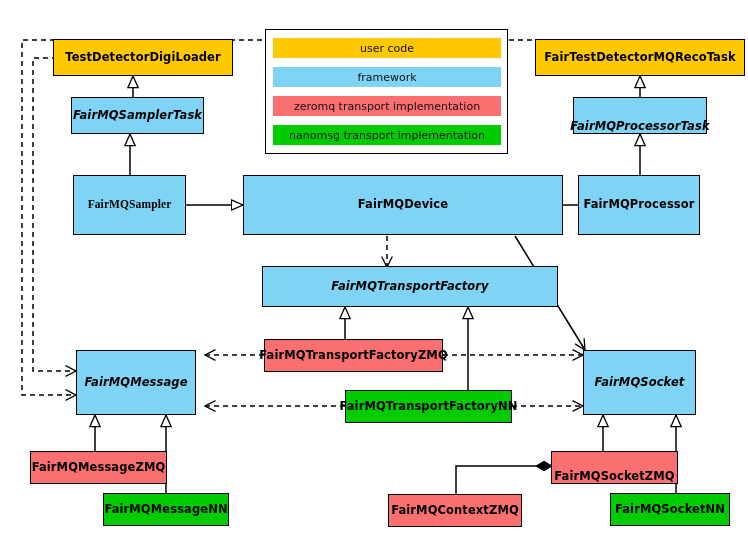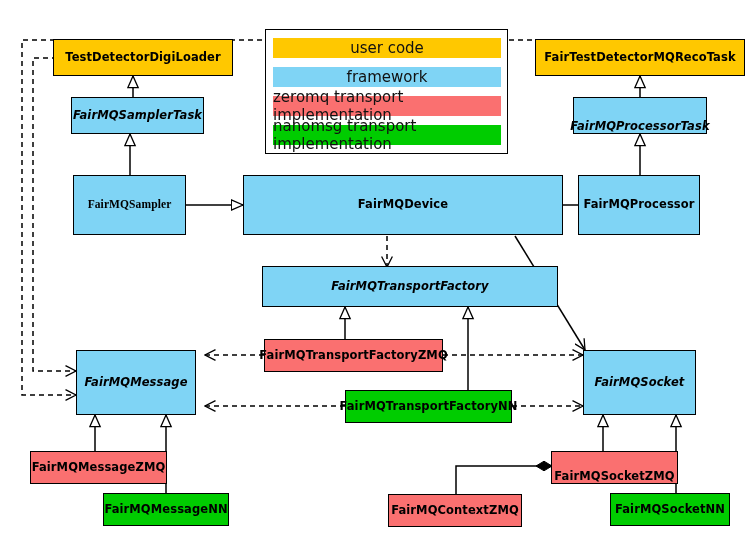--- a/index.html
+++ b/index.html
@@ -5,21 +5,21 @@
   html,body{margin:0;padding:0;background:#ffffff;}
   body{font-family:"DejaVu Sans","Liberation Sans",sans-serif;}
   #canvas{position:relative;width:748px;height:549px;background:#ffffff;overflow:hidden;padding-left:28px;}
   svg.layer{position:absolute;left:0;top:0;width:748px;height:549px;pointer-events:none;}
   .node{position:absolute;box-sizing:border-box;border:1.5px solid #000;display:flex;
         align-items:center;justify-content:center;text-align:center;font-size:11.5px;
         font-weight:bold;color:#000;letter-spacing:.1px;line-height:1.15;}
   .node.abstract{font-style:italic;}
   .legend-box{position:absolute;box-sizing:border-box;border:1.6px solid #000;background:#fff;}
   .legend-bar{position:absolute;box-sizing:border-box;display:flex;align-items:center;
-        justify-content:center;font-size:15px;color:#111;font-weight:normal;}
+        justify-content:center;font-size:11px;color:#111;font-weight:normal;}
 </style>
 </head>
 <body>
 
 <div id="canvas">
 
   <svg class="layer" viewBox="0 0 748 549">
     <defs>
       <marker id="hollowTri" markerWidth="14" markerHeight="14" refX="12.5" refY="6" orient="auto" markerUnits="userSpaceOnUse">
         <path d="M0.8,0.8 L12.5,6 L0.8,11.2 Z" fill="#ffffff" stroke="#000" stroke-width="1.3"></path>

